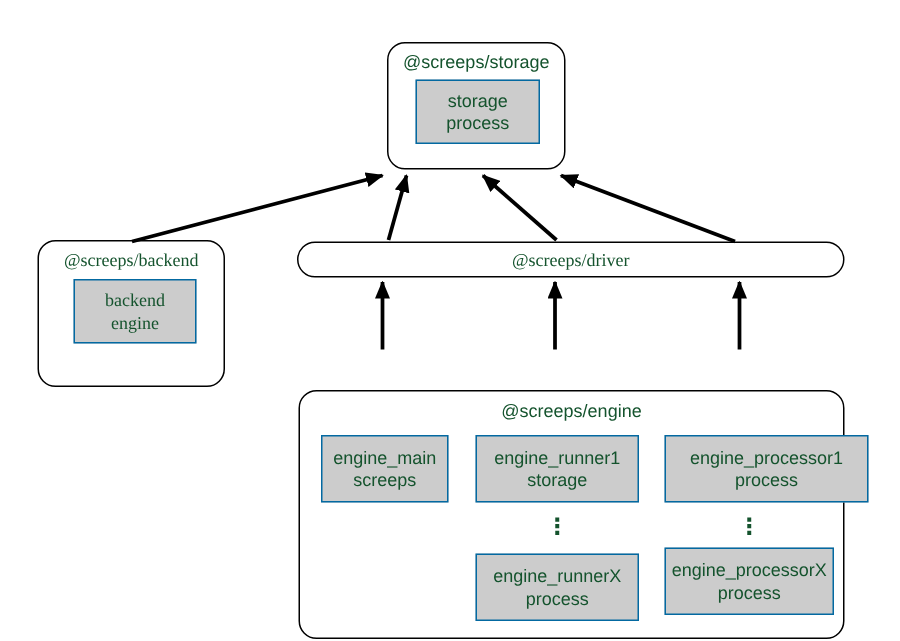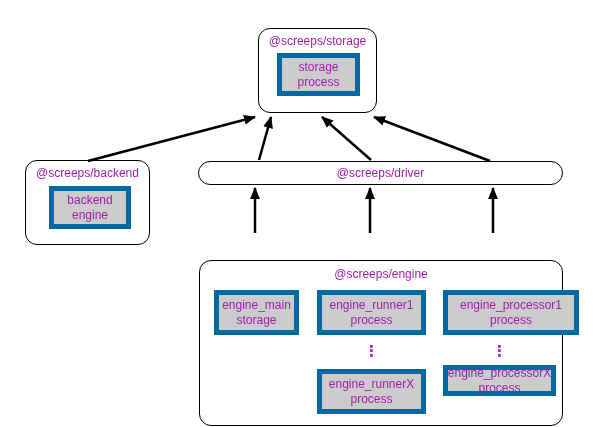--- a/index.html
+++ b/index.html
@@ -6,21 +6,21 @@
     margin: 0;
     padding: 0;
     background: #ffffff;
   }
   .canvas {
     position: relative;
     width: 600px;
     height: 427px;
     background: #ffffff;
     font-family: "Liberation Sans", "DejaVu Sans", sans-serif;
-    color: #a21caf;
+    color: #14532d;
     overflow: hidden;
   }
   .node {
     position: absolute;
     background: #ffffff;
     border: 1.6px solid #000000;
     border-radius: 12px;
     box-sizing: border-box;
   }
   .node-title {
@@ -28,64 +28,65 @@
     left: 0;
     right: 0;
     text-align: center;
     font-size: 12px;
     line-height: 14px;
     white-space: nowrap;
   }
   .proc {
     position: absolute;
     background: #cccccc;
-    border: 5px solid #0369a1;
+    border: 1px solid #0369a1;
     box-sizing: border-box;
     display: flex;
     align-items: center;
     justify-content: center;
     text-align: center;
     font-size: 12px;
     line-height: 15px;
     white-space: pre-line;
   }
   .pill {
     display: flex;
     align-items: center;
     justify-content: center;
     font-size: 12px;
+    font-family: Liberation Serif, serif;
   }
   .dots {
     position: absolute;
     display: flex;
     align-items: center;
     justify-content: center;
     font-family: "DejaVu Sans", "Liberation Sans", sans-serif;
     font-size: 15px;
     font-weight: 700;
     line-height: 1;
   }
   
   #storage-node   { left: 258px; top: 28px;  width: 119px; height: 85px; }
   #storage-title  { top: 5px; }
   #storage-proc   { left: 18px;  top: 24px; width: 83px;  height: 43px; }
 
-  #backend-node   { left: 25px;  top: 160px; width: 125px; height: 85px; }
+  #backend-node   { left: 25px;  top: 160px; width: 125px; height: 98px; font-family: Liberation Serif, serif; }
   #backend-title  { top: 5px; }
   #backend-proc   { left: 23px;  top: 25px; width: 82px;  height: 43px; }
 
   #driver-node    { left: 198px; top: 161px; width: 365px; height: 24px; }
 
   #engine-node    { left: 199px; top: 234px; width: 364px; height: 166px; margin-top: 26px; }
   #engine-title   { top: 6px; }
   #engine-main-proc        { left: 14px;  top: 29px;  width: 85px;  height: 45px; }
   #engine-runner1-proc     { left: 117px; top: 29px;  width: 109px; height: 45px; }
   #engine-processor1-proc  { left: 243px; top: 29px;  width: 136px; height: 45px; }
   #engine-runnerX-proc     { left: 117px; top: 108px; width: 109px; height: 45px; }
-  #engine-processorX-proc  { left: 243px; top: 104px; width: 113px; height: 31px; }
+  #engine-processorX-proc  { left: 243px; top: 104px; width: 113px; height: 45px; }
   #runner-dots    { left: 117px; top: 78px; width: 109px; height: 24px; }
   #processor-dots { left: 243px; top: 78px; width: 113px; height: 24px; }
 
   #arrow-layer {
     position: absolute;
     left: 0;
     top: 0;
     pointer-events: none;
   }
   #arrow-layer line {
@@ -110,23 +111,23 @@
 engine</div>
   </div>
 
   <div class="node pill" id="driver-node">
     <div>@screeps/driver</div>
   </div>
 
   <div class="node" id="engine-node">
     <div class="node-title" id="engine-title">@screeps/engine</div>
     <div class="proc" id="engine-main-proc">engine_main
+screeps</div>
+    <div class="proc" id="engine-runner1-proc">engine_runner1
 storage</div>
-    <div class="proc" id="engine-runner1-proc">engine_runner1
-process</div>
     <div class="proc" id="engine-processor1-proc">engine_processor1
 process</div>
     <div class="dots" id="runner-dots">⋮</div>
     <div class="dots" id="processor-dots">⋮</div>
     <div class="proc" id="engine-runnerX-proc">engine_runnerX
 process</div>
     <div class="proc" id="engine-processorX-proc">engine_processorX
 process</div>
   </div>
 

